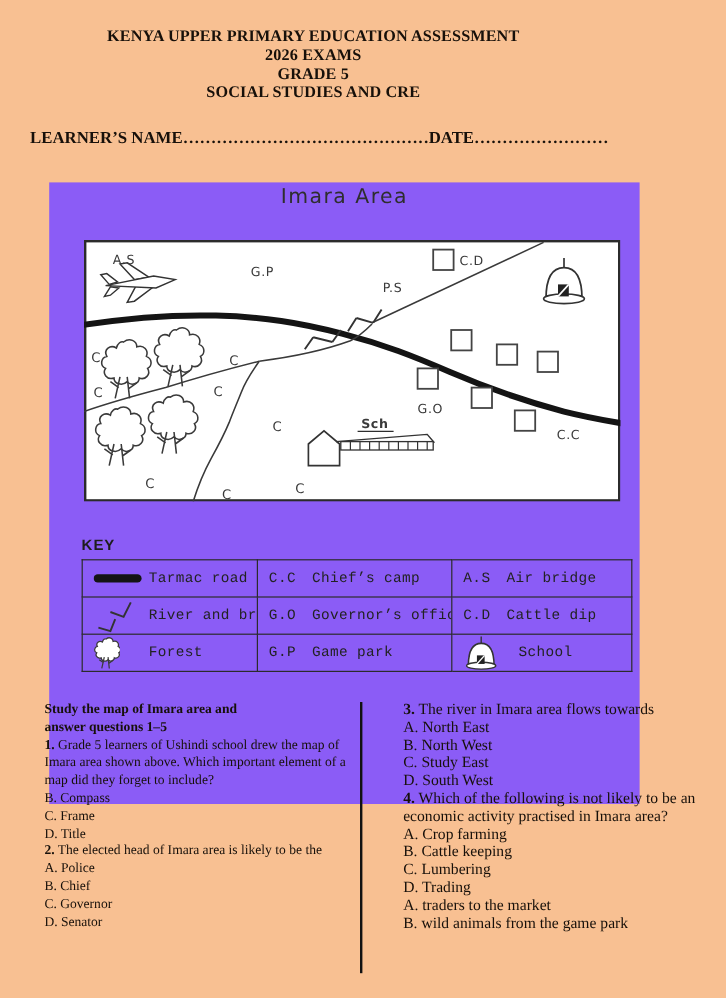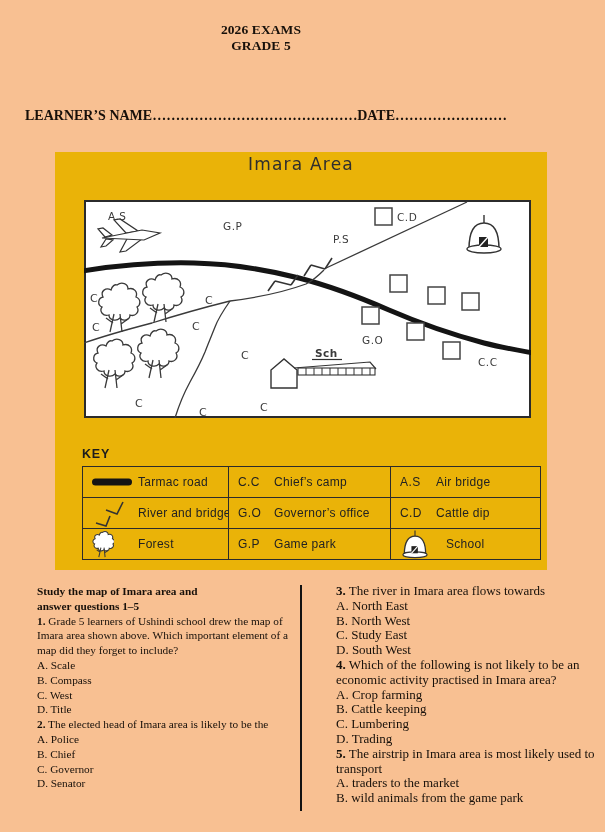--- a/index.html
+++ b/index.html
@@ -17,63 +17,65 @@
   }
   .learner-line{
     position:absolute;top:108px;left:25px;width:570px;
     font-weight:bold;font-size:14px;white-space:nowrap;overflow:hidden;
   }
   .dots{display:inline-block;overflow:hidden;white-space:nowrap;vertical-align:bottom;}
   .dots-name{width:205px;}
   .dots-date{width:112px;}
   
   .figure-panel{
-    position:absolute;left:55px;top:152px;width:492px;height:418px;
-    background:#eab308;
+    position:absolute;left:41px;top:152px;width:492px;height:518px;
+    background:#8b5cf6;
   }
   .map-title{
     position:absolute;top:2px;left:0;width:100%;text-align:center;
     font-family:"DejaVu Sans", sans-serif;font-size:17px;letter-spacing:1.2px;color:#2e2e2e;
   }
   .map-svg{position:absolute;left:29px;top:48px;}
   .map-svg text{font-family:"DejaVu Sans", sans-serif;fill:#3a3a3a;}
   .map-label{font-size:10.5px;letter-spacing:.5px;}
   .crop-letter{font-size:11px;}
   .sch-label{font-size:10.5px;font-weight:bold;letter-spacing:.5px;fill:#2e2e2e;}
   
   .key-heading{
     position:absolute;left:27px;top:295px;
     font-family:Liberation Sans, sans-serif;font-weight:bold;font-size:12.5px;
     letter-spacing:.8px;color:#1d1d1d;
   }
   .key-table{
     position:absolute;left:27px;top:314px;width:458px;
     border-collapse:collapse;table-layout:fixed;
-    font-family:Liberation Sans, sans-serif;font-size:12px;color:#222;
+    font-family:Liberation Mono, monospace;font-size:12px;color:#222;
   }
   .key-table td{border:1.6px solid #2b2b2b;height:30px;padding:0;overflow:hidden;}
   .kcell{display:flex;align-items:center;height:100%;padding-left:9px;white-space:nowrap;overflow:hidden;}
   .ksym{flex:0 0 46px;display:flex;align-items:center;}
   .kcode{flex:0 0 36px;letter-spacing:.4px;}
   .klabel-center{flex:1;text-align:left;letter-spacing:.3px;}
   .klabel-left{letter-spacing:.3px;}
   
   .col-left{position:absolute;left:37px;top:584px;width:262px;font-size:11.3px;line-height:14.8px;}
   .col-right{position:absolute;left:336px;top:584px;width:266px;font-size:13px;line-height:14.8px;}
   .col-divider{position:absolute;left:300px;top:585px;width:1.6px;height:226px;background:#121212;}
   .col-left p,.col-right p,.col-left div,.col-right div{margin:0;padding:0;}
   .bold{font-weight:bold;}
   .qnum{font-weight:bold;}
 </style>
 </head>
 <body>
 
 <div class="exam-header">
+  <div>KENYA UPPER PRIMARY EDUCATION ASSESSMENT</div>
   <div>2026 EXAMS</div>
   <div>GRADE 5</div>
+  <div>SOCIAL STUDIES AND CRE</div>
 </div>
 
 <div class="learner-line"><span>LEARNER’S NAME</span><span class="dots dots-name">………………………………………………………………</span><span>DATE</span><span class="dots dots-date">……………………………</span></div>
 
 <div class="figure-panel">
   <div class="map-title">Imara Area</div>
 
   <svg class="map-svg" width="447" height="218" viewBox="0 0 447 218">
     <defs>
       <g id="treeSym">
@@ -246,23 +248,22 @@
     </table>
 </div>
 
 <div class="col-divider"></div>
 
 <div class="col-left">
   <div class="bold">Study the map of Imara area and</div>
   <div class="bold">answer questions 1–5</div>
 
   <p><span class="qnum">1.</span> <span>Grade 5 learners of Ushindi school drew the map of Imara area shown above. Which important element of a map did they forget to include?</span></p>
-  <div>A. Scale</div>
   <div>B. Compass</div>
-  <div>C. West</div>
+  <div>C. Frame</div>
   <div>D. Title</div>
 
   <p><span class="qnum">2.</span> <span>The elected head of Imara area is likely to be the</span></p>
   <div>A. Police</div>
   <div>B. Chief</div>
   <div>C. Governor</div>
   <div>D. Senator</div>
 </div>
 
 <div class="col-right">
@@ -271,16 +272,15 @@
   <div>B. North West</div>
   <div>C. Study East</div>
   <div>D. South West</div>
 
   <p><span class="qnum">4.</span> <span>Which of the following is not likely to be an economic activity practised in Imara area?</span></p>
   <div>A. Crop farming</div>
   <div>B. Cattle keeping</div>
   <div>C. Lumbering</div>
   <div>D. Trading</div>
 
-  <p><span class="qnum">5.</span> <span>The airstrip in Imara area is most likely used to transport</span></p>
   <div>A. traders to the market</div>
   <div>B. wild animals from the game park</div>
 </div>
 
 </body></html>

